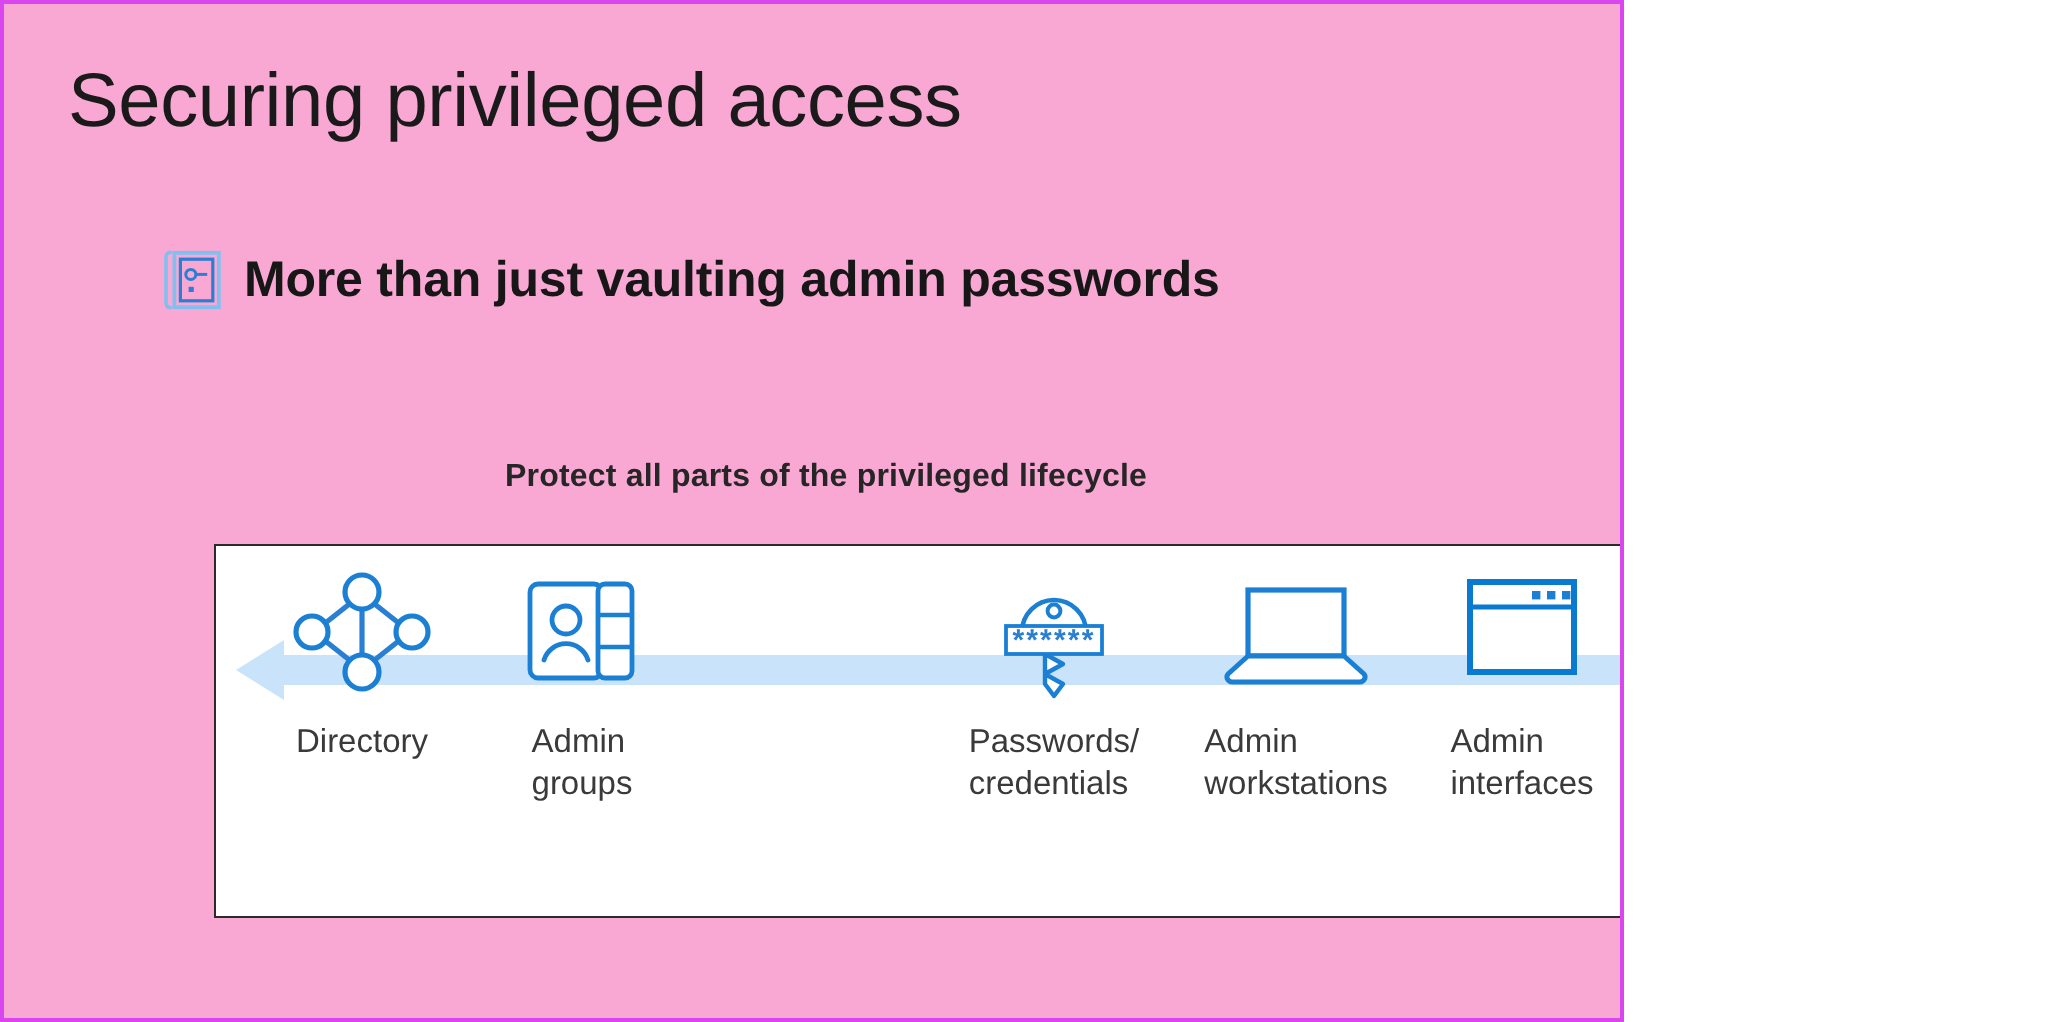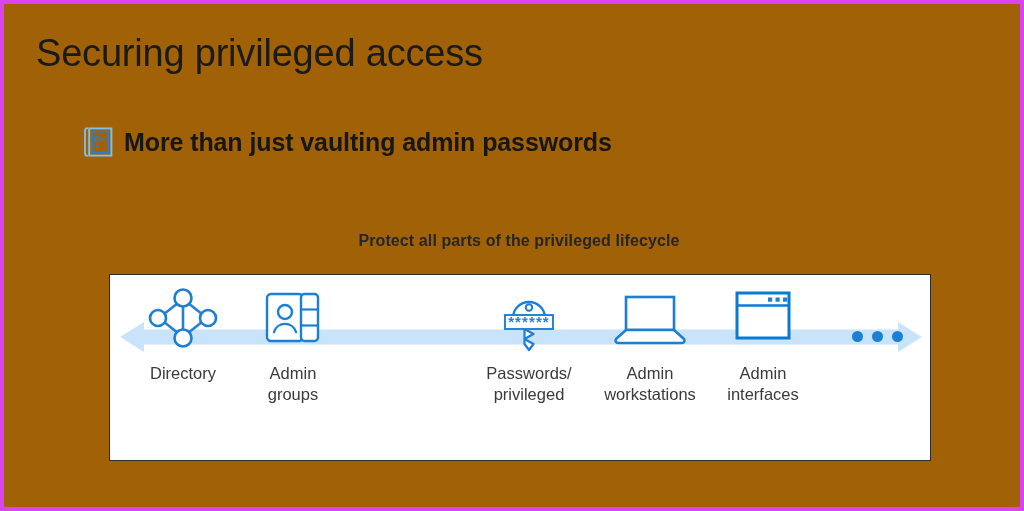--- a/index.html
+++ b/index.html
@@ -5,25 +5,25 @@
   html, body {
     margin: 0;
     padding: 0;
     background: #ffffff;
   }
   body {
     font-family: "Liberation Sans", sans-serif;
   }
   #slide {
     position: relative;
-    width: 1024px;
+    width: 812px;
     height: 511px;
-    background: #a16207;
+    background: #f9a8d4;
     box-sizing: border-box;
-    border: 4px solid #d946ef;
+    border: 2px solid #d946ef;
     overflow: hidden;
   }
 
   
   .slide-title {
     position: absolute;
     left: 32px;
     top: 28px;
     font-size: 38px;
     font-weight: 400;
@@ -131,21 +131,20 @@
   }
   .stage .glyph {
     height: 70px;
     display: flex;
     align-items: center;
     justify-content: center;
   }
   .stage .glyph svg { display: block; overflow: visible; }
   .stage .label {
     margin-top: 10px;
-    text-align: center;
     font-size: 16.5px;
     line-height: 1.28;
     color: #3a3a3a;
     white-space: pre-line;
   }
 </style>
 </head>
 <body>
 
 <div id="slide">
@@ -227,21 +226,21 @@
         <div class="glyph">
           <svg width="72" height="72" viewBox="0 0 72 72">
             <path d="M20 36 a16 16 0 0 1 32 0" fill="none" stroke="#1b7fd4" stroke-width="2.3"></path>
             <circle cx="36" cy="25.5" r="3.2" fill="none" stroke="#1b7fd4" stroke-width="2"></circle>
             <path d="M31.5 36 L31.5 47 L40.5 52 L31.5 57 L40.5 62 L36 68 L31.5 62 L31.5 36 Z" fill="#ffffff" stroke="#1b7fd4" stroke-width="2.2" stroke-linejoin="round"></path>
             <rect x="12" y="33" width="48" height="14" fill="#ffffff" stroke="#1b7fd4" stroke-width="1.9"></rect>
             <text x="36" y="45" text-anchor="middle" font-family="Liberation Sans, sans-serif" font-size="15" font-weight="bold" fill="#2a7fd3" letter-spacing="1.1">******</text>
           </svg>
         </div>
         <div class="label">Passwords/
-privileged</div>
+credentials</div>
       </div>
 
       <div class="stage" style="left:477px;">
         <div class="glyph">
           <svg width="76" height="54" viewBox="0 0 76 54">
             <rect x="14" y="6" width="48" height="33" fill="#ffffff" stroke="#1b7fd4" stroke-width="2.6"></rect>
             <path d="M14 39 L4 48 a2.5 2.5 0 0 0 2 4 L70 52 a2.5 2.5 0 0 0 2 -4 L62 39 Z" fill="#ffffff" stroke="#1b7fd4" stroke-width="2.5" stroke-linejoin="round"></path>
           </svg>
         </div>
         <div class="label">Admin

